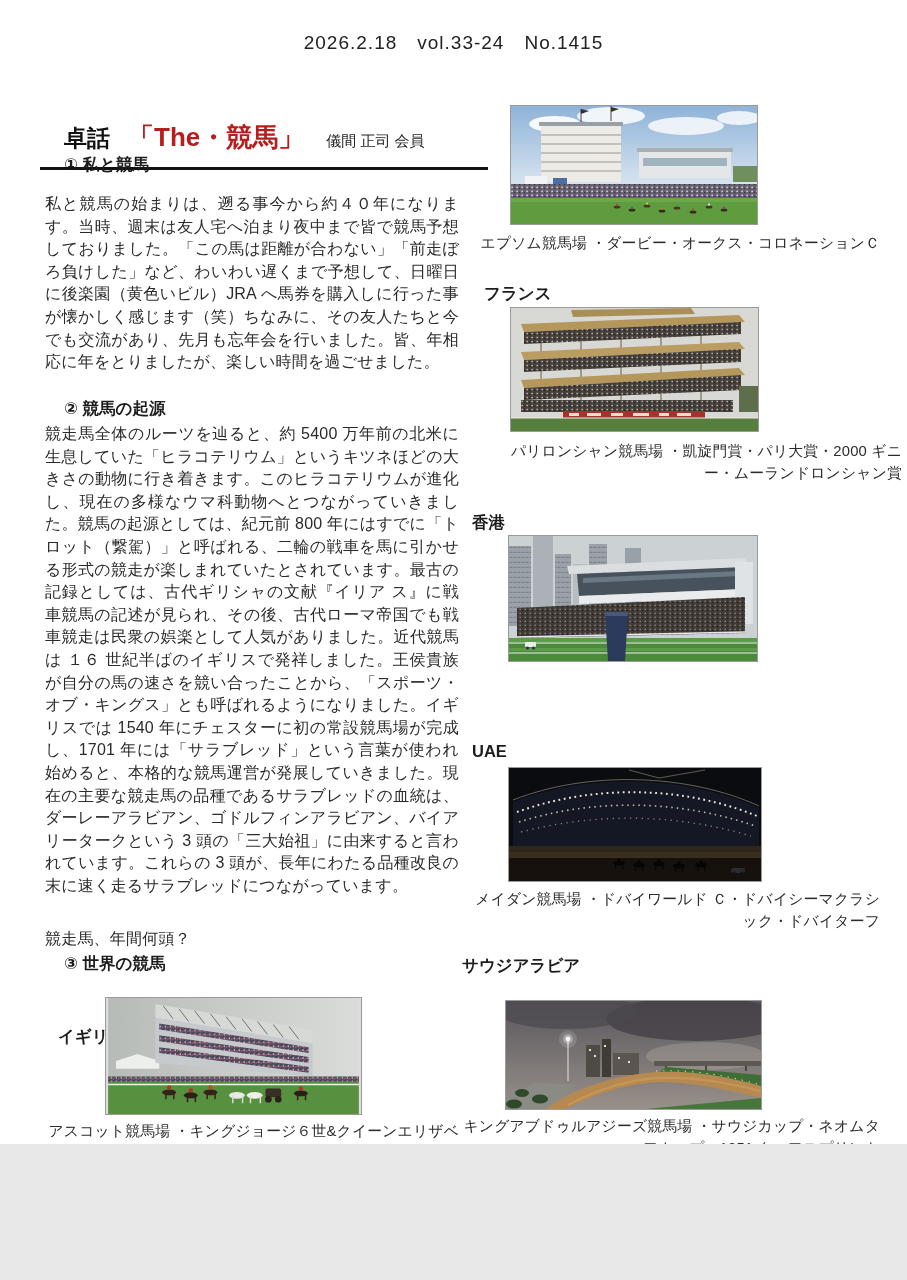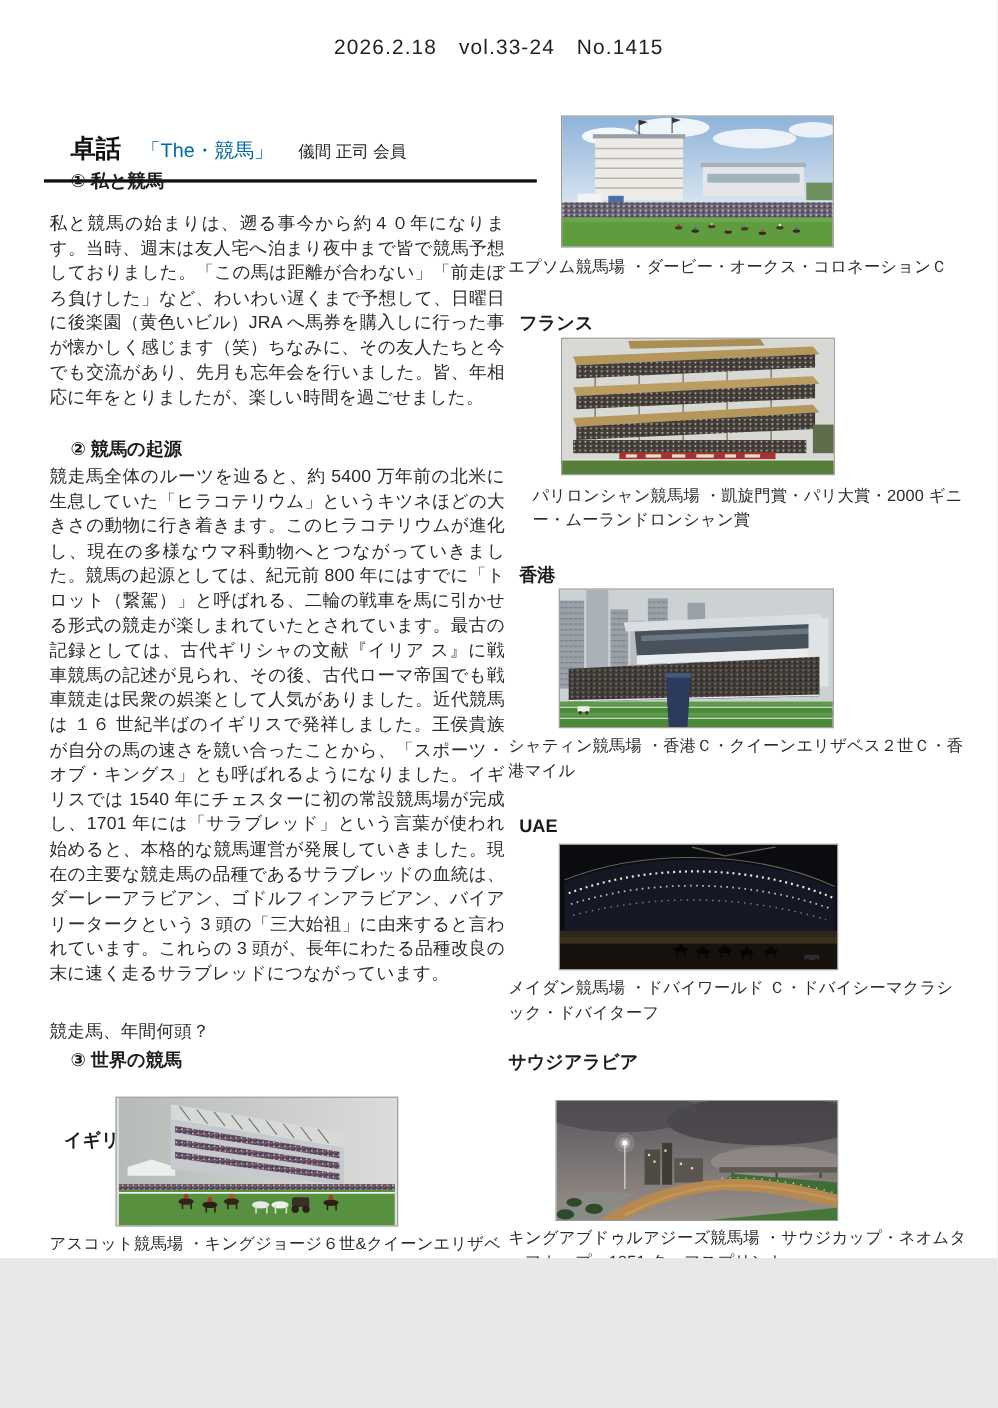--- a/index.html
+++ b/index.html
@@ -13,32 +13,32 @@
   .header-line{
     top:30px;left:0;width:100%;text-align:center;
     font-size:19px;letter-spacing:1px;color:#222;
   }
   .title-block{
     top:116px;left:40px;width:424px;
     border-bottom:3px solid #111;padding:4px 0 12px 24px;
     display:flex;align-items:baseline;gap:18px;
   }
   .title-label{font-size:23px;font-weight:700;color:#111;}
-  .title-main{font-size:18px;font-weight:400;color:#0369a1;}
+  .title-main{font-size:26px;font-weight:700;color:#b91c1c;}
   .title-speaker{font-size:15px;color:#222;margin-left:4px;white-space:nowrap;text-align:center;}
   .sec-heading{font-size:16.5px;font-weight:700;color:#1c1c1c;}
   .body-text{
     width:414px;font-size:16px;line-height:22.6px;
     text-align:justify;text-justify:inter-ideograph;color:#2b2b2b;
     letter-spacing:0.2px;
   }
   .country-label{font-size:16.5px;font-weight:700;color:#1c1c1c;}
   .caption{
     width:418px;font-size:14.8px;line-height:22px;color:#2b2b2b;
-    text-align:left;letter-spacing:0.2px;
+    text-align:right;letter-spacing:0.2px;
   }
   .photo{display:block;border:1px solid #9a9a9a;background:#ddd;}
   .footer-rule{left:40px;width:828px;height:3px;background:#111;}
   .footer-text{
     top:1186px;left:0;width:100%;text-align:center;
     font-size:18px;letter-spacing:2px;color:#111;
     font-family:"Liberation Sans","DejaVu Sans",sans-serif;
   }
 </style>
 </head>
@@ -181,21 +181,21 @@
       <ellipse cx="182" cy="106" rx="3.4" ry="1.6" fill="#3a2a1e"></ellipse>
         <circle cx="182" cy="103.6" r="1.1" fill="#c23b3b"></circle>
       <ellipse cx="198" cy="101" rx="3.4" ry="1.6" fill="#4a3526"></ellipse>
         <circle cx="198" cy="98.6" r="1.1" fill="#e6e6ea"></circle>
       <ellipse cx="213" cy="104" rx="3.4" ry="1.6" fill="#3a2a1e"></ellipse>
         <circle cx="213" cy="101.6" r="1.1" fill="#7a46a8"></circle>
     </g>
   </svg>
   <div class="abs caption" style="top:232px;left:462px;">エプソム競馬場 ・ダービー・オークス・コロネーションＣ</div>
 
-  <div class="abs country-label" style="top:283px;left:472px;">フランス</div>
+  <div class="abs country-label" style="top:283px;left:484px;">フランス</div>
   <svg class="abs photo" style="top:307px;left:510px;" width="247" height="123" viewBox="0 0 247 123">
     <defs>
       <pattern id="pa-crowd" width="5" height="4" patternUnits="userSpaceOnUse">
         <rect width="5" height="4" fill="#45403c"></rect>
         <rect x="0.5" y="0.8" width="1.4" height="1.4" fill="#cabfae"></rect>
         <rect x="2.9" y="1.9" width="1.3" height="1.3" fill="#262321"></rect>
       </pattern>
     </defs>
     <rect width="247" height="123" fill="#d8d9d5"></rect>
     <g stroke="#6b5d42" stroke-width="1">
@@ -260,21 +260,20 @@
     <rect x="0" y="102" width="248" height="4" fill="#5c9c48"></rect>
     <rect x="0" y="112" width="248" height="3" fill="#5c9c48"></rect>
     <line x1="0" y1="107" x2="248" y2="107" stroke="#eef0ee" stroke-width="1"></line>
     <line x1="0" y1="117" x2="248" y2="117" stroke="#eef0ee" stroke-width="1"></line>
     <polygon points="96,76 119,76 116,125 99,125" fill="#2c3a5e"></polygon>
     <rect x="96" y="76" width="23" height="4" fill="#46587e"></rect>
     <rect x="16" y="106" width="11" height="5" rx="1" fill="#eceeee"></rect>
     <circle cx="18.5" cy="112" r="1.6" fill="#333"></circle>
       <circle cx="24.5" cy="112" r="1.6" fill="#333"></circle>
   </svg>
-  <div class="abs caption" style="top:668px;left:462px;">シャティン競馬場 ・香港Ｃ・クイーンエリザベス２世Ｃ・香港マイル</div>
 
   <div class="abs country-label" style="top:742px;left:472px;">UAE</div>
   <svg class="abs photo" style="top:767px;left:508px;" width="252" height="113" viewBox="0 0 252 113">
     <rect width="252" height="113" fill="#0a0c10"></rect>
     <path d="M4,34 C80,4 180,8 250,40 L250,78 L4,78 Z" fill="#141824"></path>
     <path d="M4,32 C80,2 180,6 250,38" stroke="#8d8878" stroke-width="1" fill="none" opacity="0.7"></path>
     <path d="M150,10 L196,2 M150,10 L120,2" stroke="#5d594e" stroke-width="1.2" fill="none"></path>
     <path d="M8,44 C85,16 175,18 248,48" stroke="#f2e8cf" stroke-width="2" fill="none" stroke-dasharray="1.8 3.6"></path>
     <path d="M10,54 C85,30 172,32 246,58" stroke="#e8ddc0" stroke-width="1.6" fill="none" stroke-dasharray="1.5 4" opacity="0.85"></path>
     <path d="M12,64 C90,44 168,46 242,68" stroke="#d8cdb0" stroke-width="1.3" fill="none" stroke-dasharray="1.3 4.5" opacity="0.6"></path>

